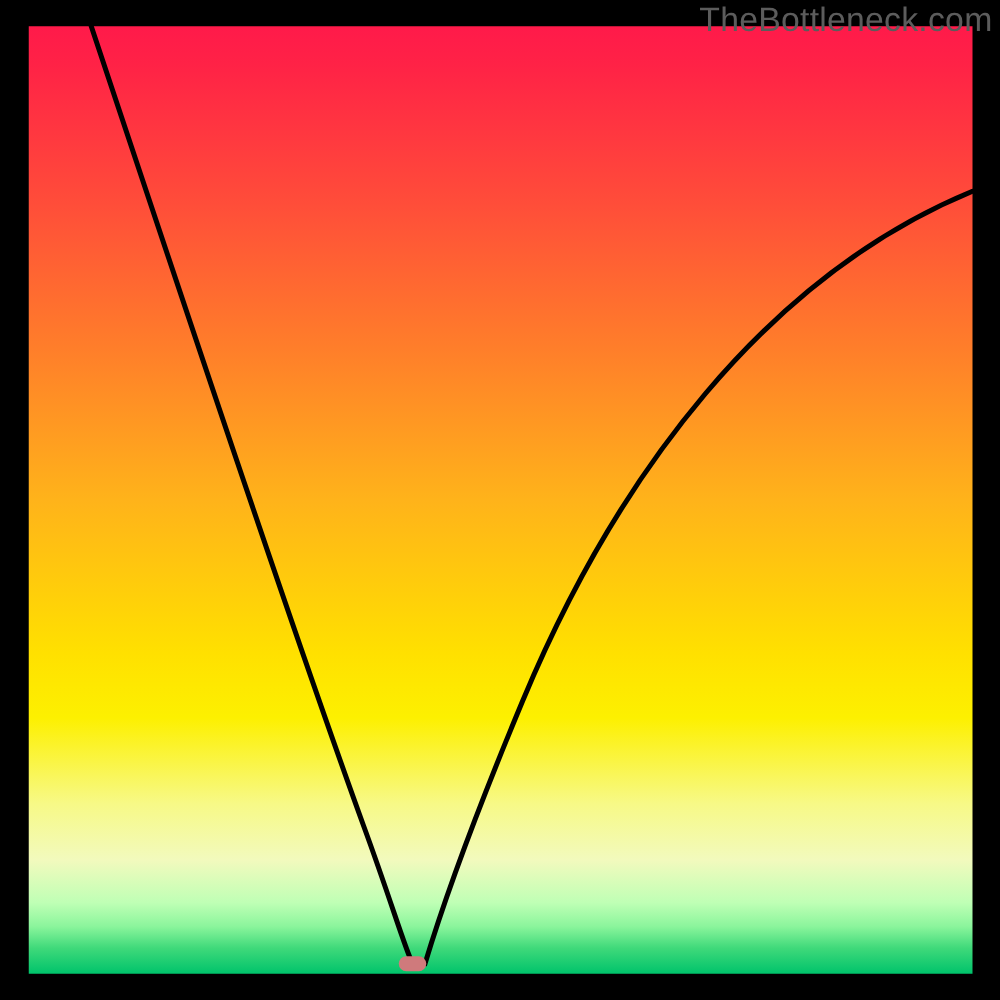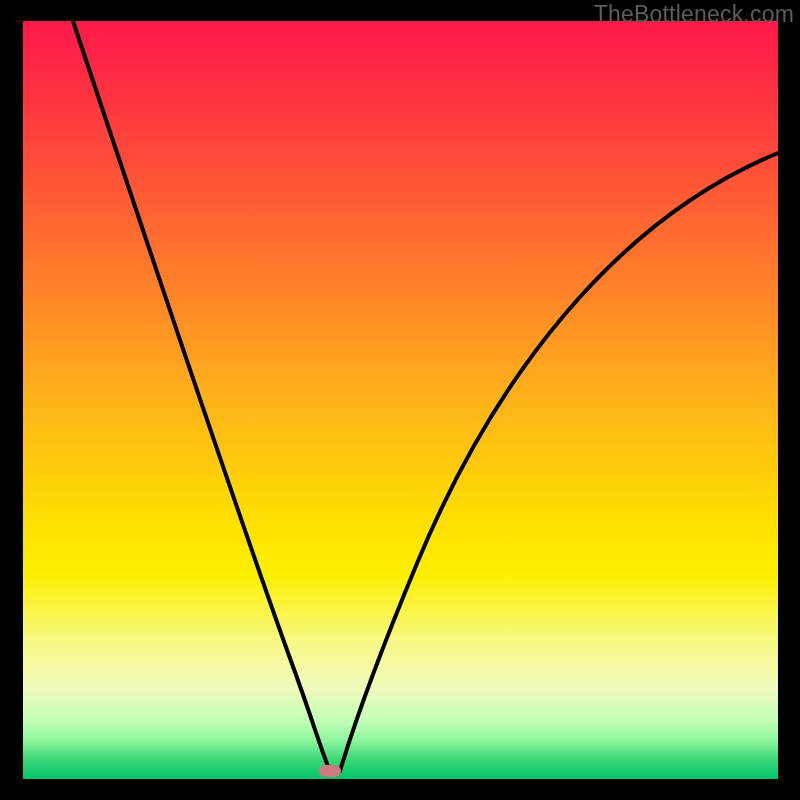--- a/index.html
+++ b/index.html
@@ -37,21 +37,21 @@
       #8bf59c 95%,
       #3fd97a 97.3%,
       #00c36b 100%
     );
   }
   .watermark {
     position: absolute;
     top: 1px;
     right: 6px;
     color: #5c5c5c;
-    font-size: 23px;
+    font-size: 27px;
     font-weight: 500;
     letter-spacing: 0.2px;
     user-select: none;
   }
   .marker {
     position: absolute;
     width: 22px;
     height: 12px;
     background: #cf7a7c;
     border-radius: 6px;

